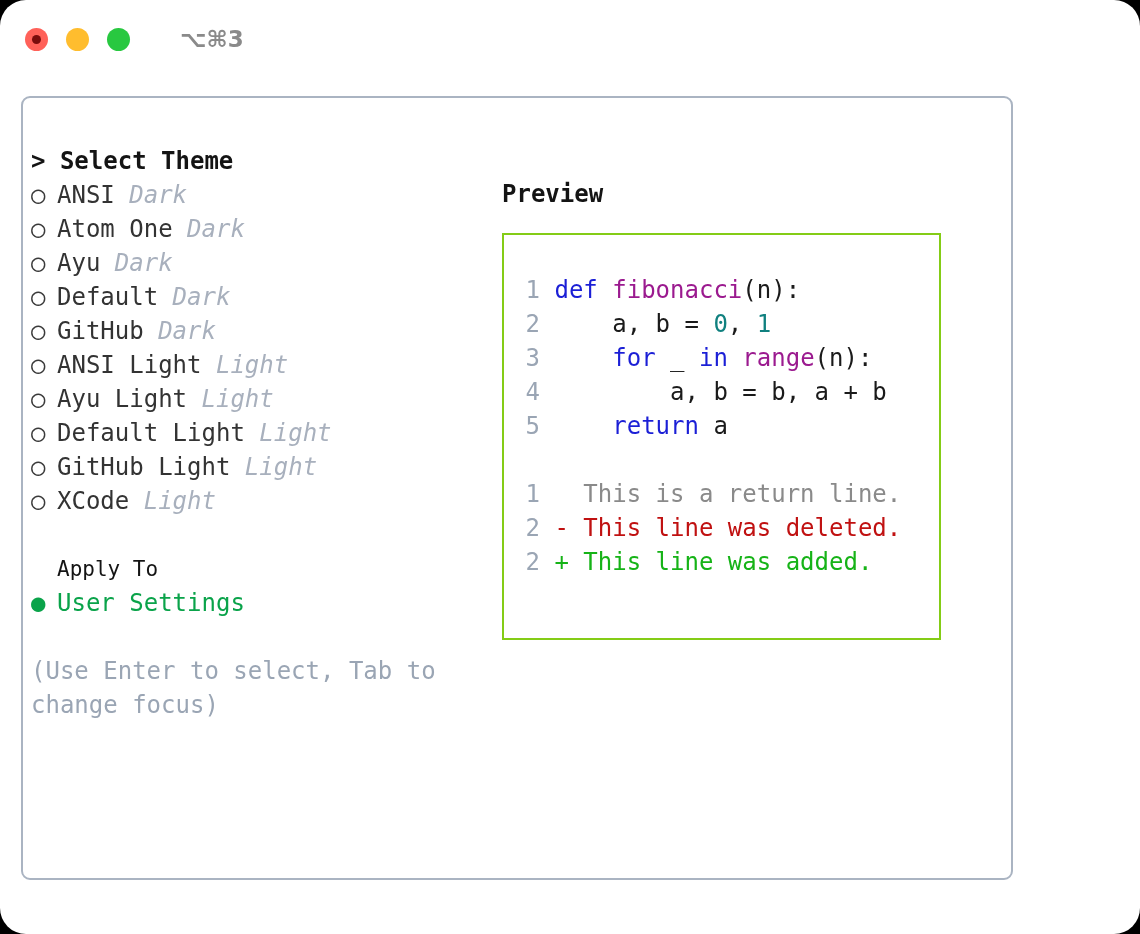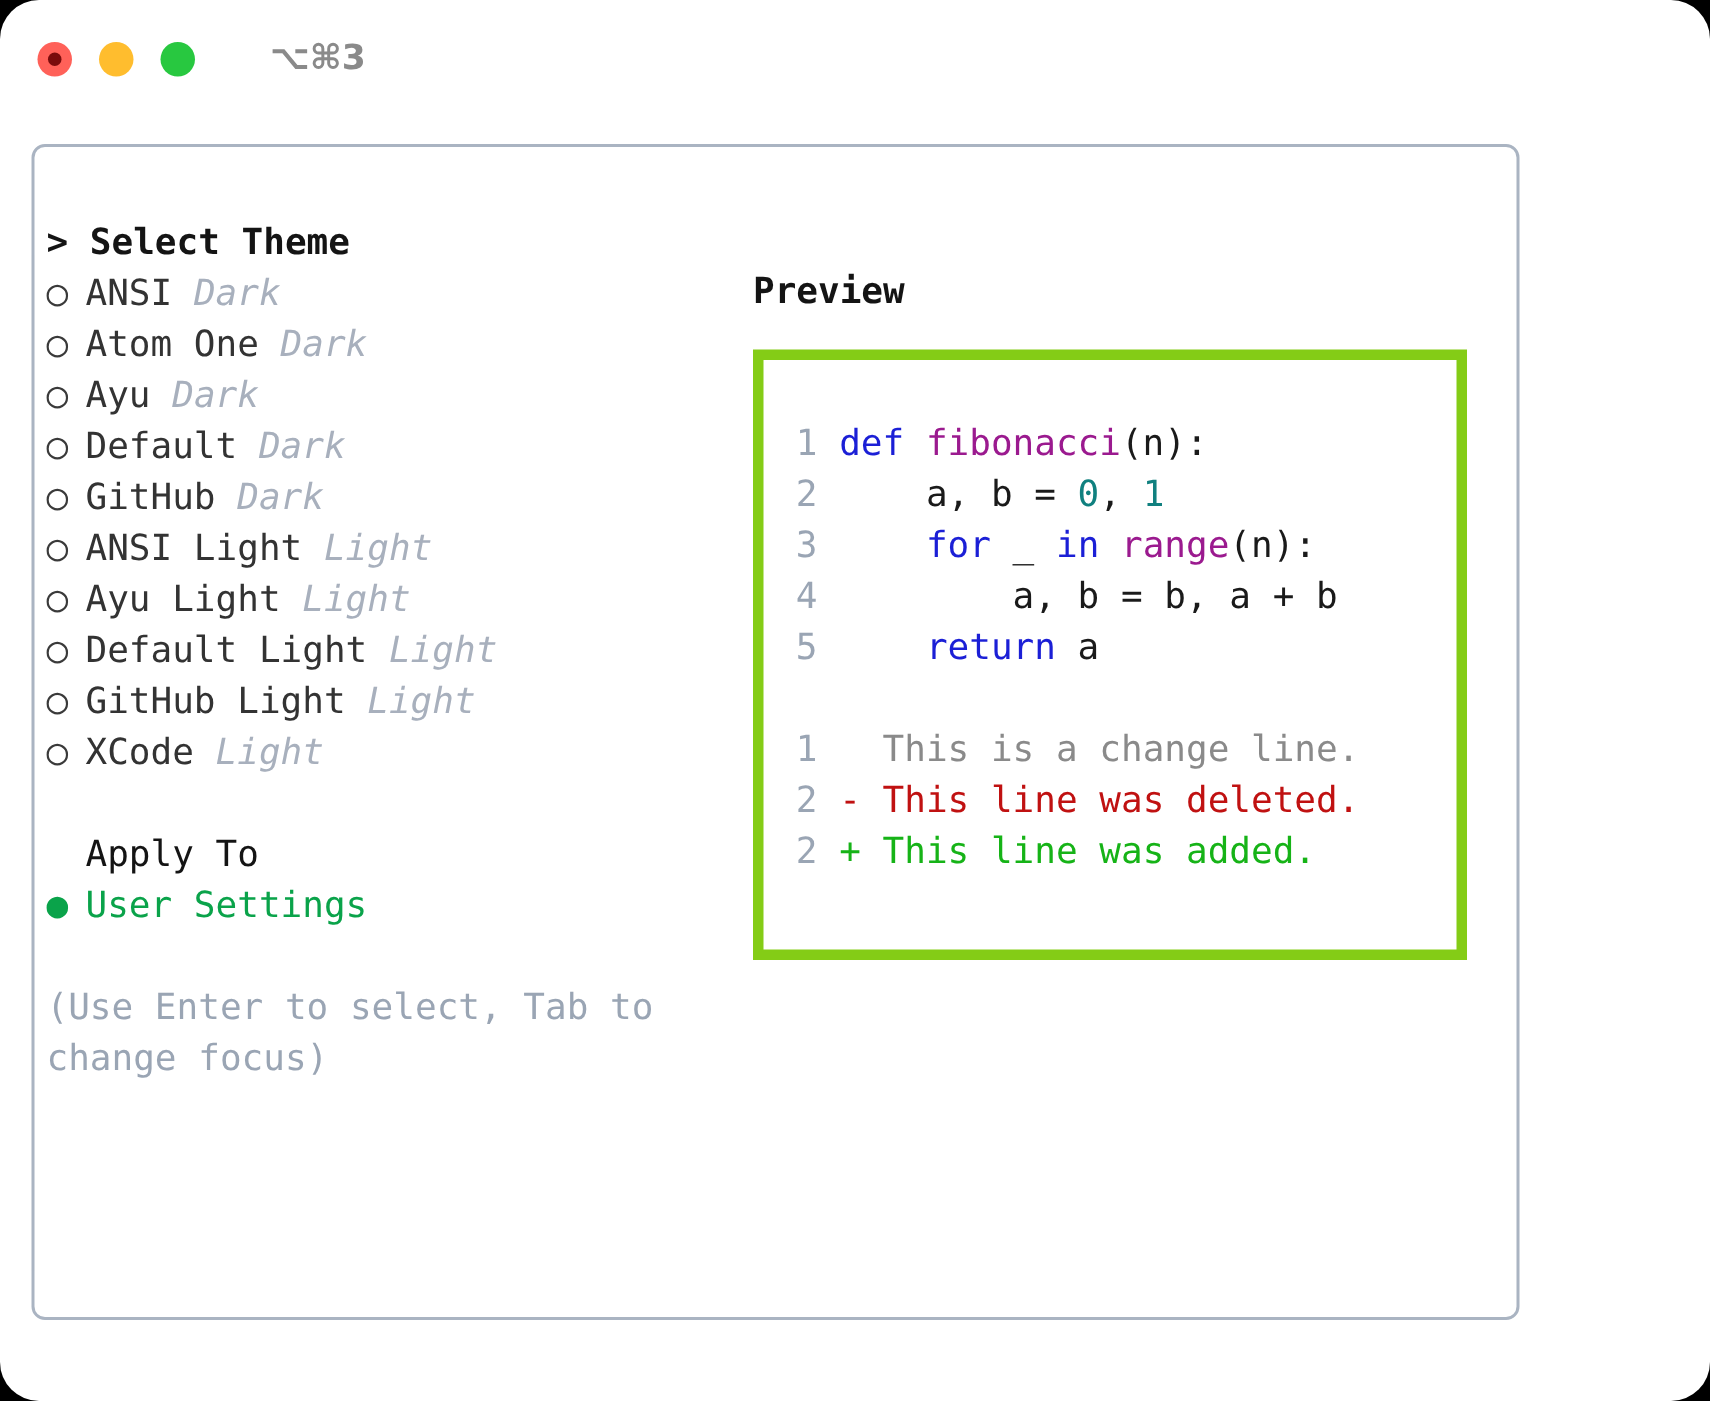--- a/index.html
+++ b/index.html
@@ -101,21 +101,21 @@
   .bullet {
     display: inline-block;
     width: 26px;
   }
   .bullet.on  { color: #0aa34a; }
   .bullet.off { color: #3a3a3a; }
   .opt-label { color: #333333; }
   .opt-row.selected .opt-label { color: #0aa34a; }
   .opt-variant { color: #a8b0bd; font-style: italic; }
   .section-head {
-    font-size: 24px;
+    font-size: 21px;
     line-height: 34px;
     color: #141414;
     white-space: pre;
   }
   .spacer-line { height: 34px; }
   .hint {
     font-size: 24px;
     line-height: 34px;
     color: #9aa5b4;
     width: 410px;
@@ -131,23 +131,23 @@
   }
   .preview-title {
     font-size: 24px;
     font-weight: bold;
     color: #141414;
     line-height: 34px;
     margin-top: 33px;
   }
   .preview-box {
     margin-top: 22px;
-    width: 476px;
+    width: 439px;
     height: 407px;
-    border: 7px solid #84cc16;
+    border: 2px solid #84cc16;
     background: #ffffff;
     box-sizing: border-box;
     position: relative;
   }
   .code-area {
     position: absolute;
     left: 14px;
     top: 38px;
     right: 6px;
   }
@@ -234,21 +234,21 @@
           <div class="code-line"><span class="lineno">2</span> <span class="tok-txt">    a, b = </span><span class="tok-num">0</span><span class="tok-txt">, </span><span class="tok-num">1</span></div>
 
           <div class="code-line"><span class="lineno">3</span> <span class="tok-txt">    </span><span class="tok-kw">for</span><span class="tok-txt"> _ </span><span class="tok-kw">in</span><span class="tok-txt"> </span><span class="tok-fn">range</span><span class="tok-punc">(n):</span></div>
 
           <div class="code-line"><span class="lineno">4</span> <span class="tok-txt">        a, b = b, a + b</span></div>
 
           <div class="code-line"><span class="lineno">5</span> <span class="tok-txt">    </span><span class="tok-kw">return</span><span class="tok-txt"> a</span></div>
 
           <div class="gap"></div>
 
-          <div class="code-line"><span class="lineno">1</span> <span class="diff-ctx">  </span><span class="diff-ctx">This is a change line.</span></div>
+          <div class="code-line"><span class="lineno">1</span> <span class="diff-ctx">  </span><span class="diff-ctx">This is a return line.</span></div>
 
           <div class="code-line"><span class="lineno">2</span> <span class="diff-del">- </span><span class="diff-del">This line was deleted.</span></div>
 
           <div class="code-line"><span class="lineno">2</span> <span class="diff-add">+ </span><span class="diff-add">This line was added.</span></div>
 
         </div>
       </div>
     </div>
 
   </div>

